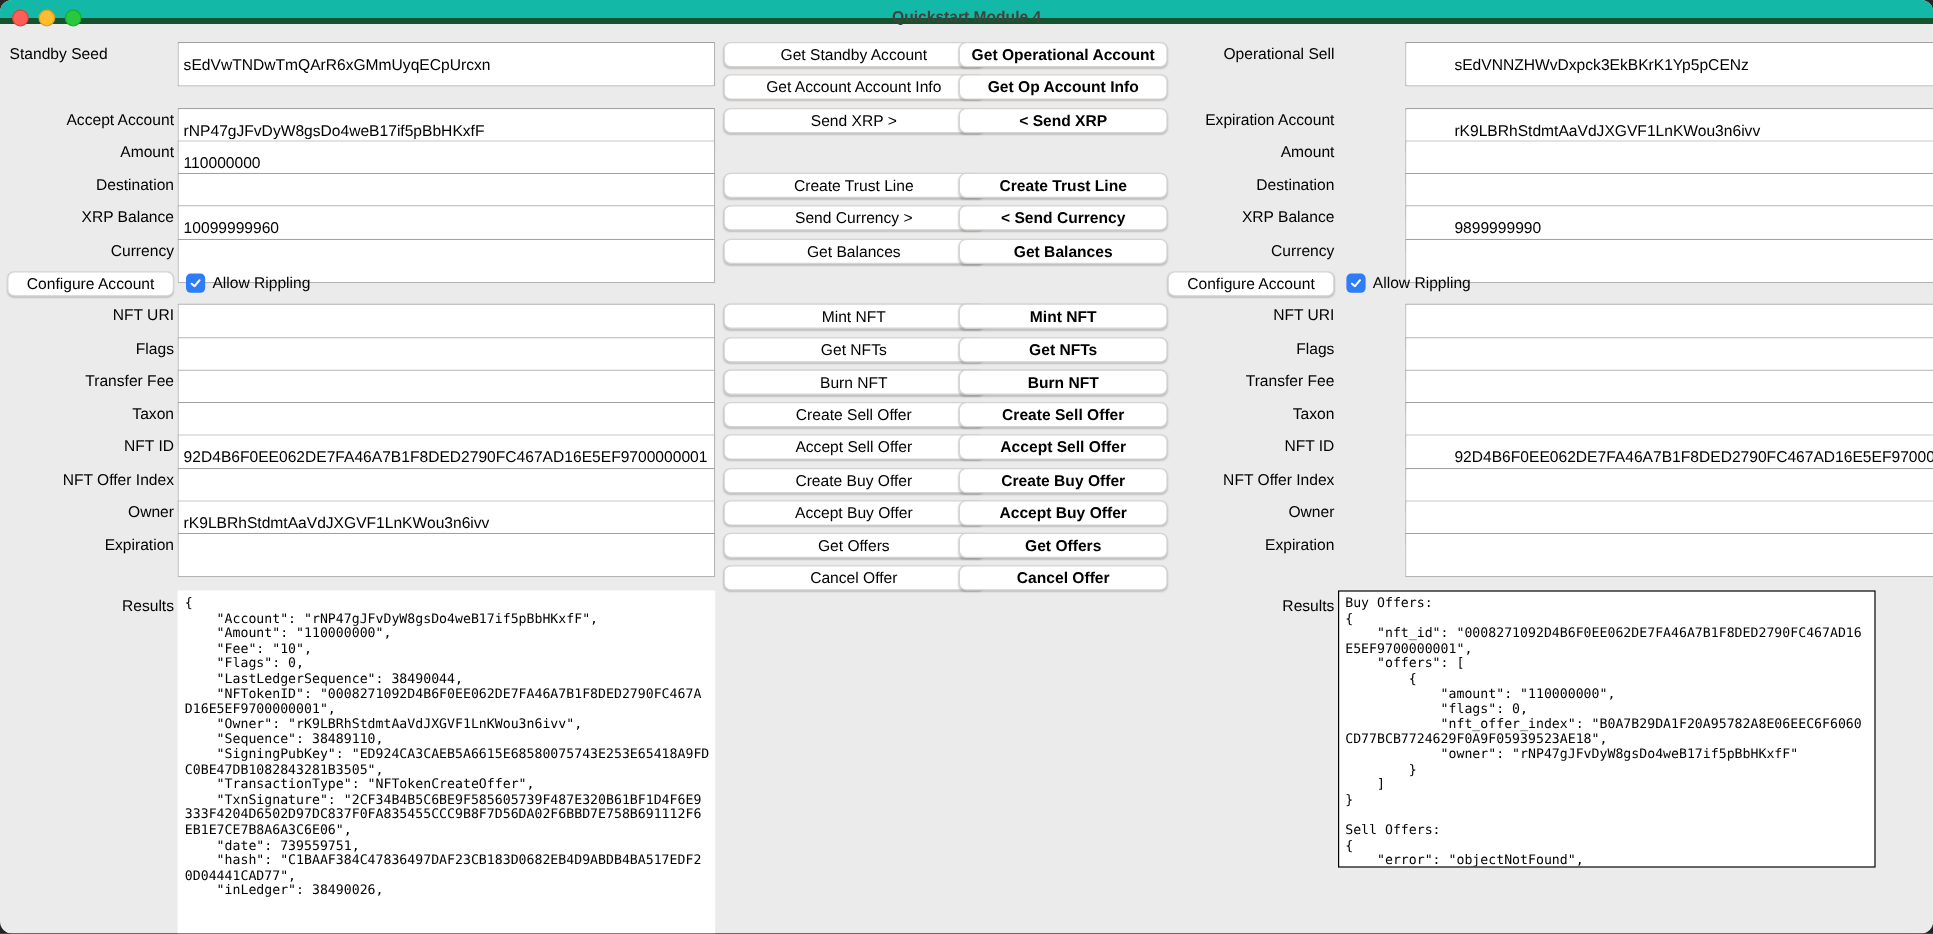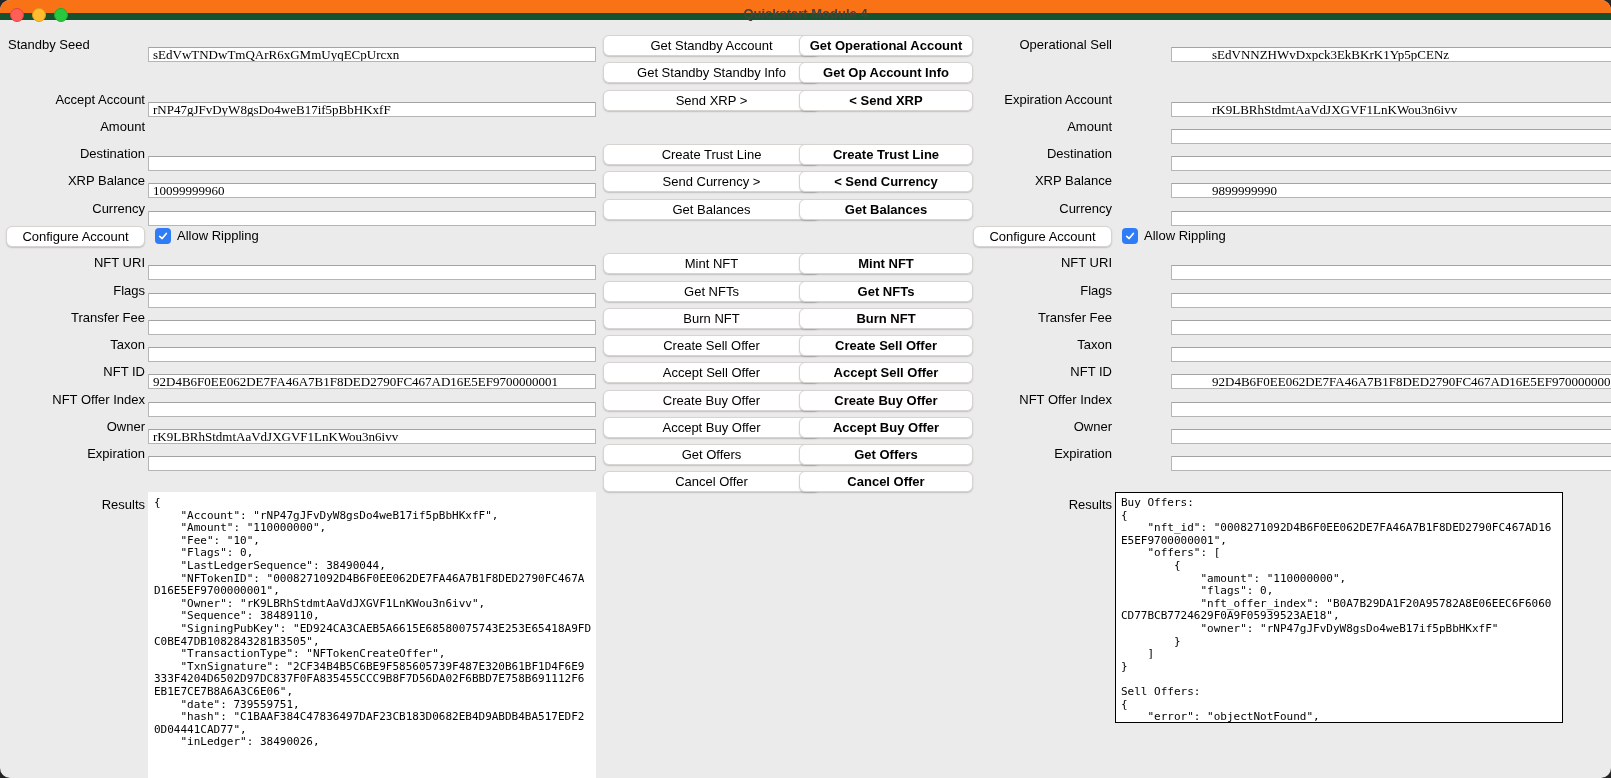--- a/index.html
+++ b/index.html
@@ -1,30 +1,30 @@
 <!DOCTYPE html>
 <html><head>
 <meta charset="utf-8">
 <style>
   html,body{margin:0;padding:0;background:#2b2b2b;font-family:"Liberation Sans",sans-serif;}
   .window{position:relative;width:1611px;height:778px;background:#ebebeb;border-radius:10px;overflow:hidden;margin:0 auto;box-shadow:0 10px 40px rgba(0,0,0,.5);}
   
-  .titlebar{position:absolute;left:0;top:0;width:100%;height:20px;background:#f97316;border-bottom:7px solid #14532d;box-sizing:border-box;}
+  .titlebar{position:absolute;left:0;top:0;width:100%;height:20px;background:#14b8a6;border-bottom:5px solid #14532d;box-sizing:border-box;}
   .traffic{position:absolute;left:10px;top:8px;display:flex;gap:8px;}
   .tl{width:12px;height:12px;border-radius:50%;display:inline-block;}
   .tl.red{background:#ff5f57;border:0.5px solid #e0443e;}
   .tl.yellow{background:#febc2e;border:0.5px solid #d9a123;}
   .tl.green{background:#28c840;border:0.5px solid #1dad2b;}
   .wtitle{position:absolute;left:0;right:0;top:0;height:28px;line-height:28px;text-align:center;font-size:13px;font-weight:bold;color:#45413d;}
   
   .row{position:absolute;left:0;width:1611px;height:21px;}
   .lbl{position:absolute;left:6px;width:139px;text-align:right;font-size:13px;line-height:20px;color:#000;white-space:nowrap;}
   .lbl.first{text-align:left;left:8px;}
   .lbl.rlbl{left:945px;width:167px;text-align:right;}
-  .inp{position:absolute;top:0;height:15px;box-sizing:border-box;background:#fff;border:1px solid #b5b5b5;border-top-color:#a3a3a3;border-radius:1px;font-family:Liberation Serif, serif;font-size:13px;color:#000;padding:0 4px;outline:none;margin-top:12px;}
+  .inp{position:absolute;top:0;height:37px;box-sizing:border-box;background:#fff;border:1px solid #b5b5b5;border-top-color:#a3a3a3;border-radius:1px;font-family:Liberation Sans, sans-serif;font-size:13px;color:#000;padding:0 4px;outline:none;}
   .inp.left{left:148px;width:448px;}
   .inp.right{left:1171px;width:490px;padding-left:40px;}
   .btn{position:absolute;top:0;height:21px;box-sizing:border-box;background:#fff;border:0.5px solid #d6d3d0;border-radius:6px;font-family:"Liberation Sans",sans-serif;font-size:13px;color:#000;box-shadow:0 1px 1.5px rgba(0,0,0,.18);cursor:default;padding:0;}
   .btn.a{left:603px;width:217px;}
   .btn.b{left:799px;width:174px;font-weight:bold;}
   .btn.cfgL{left:6px;width:139px;}
   .btn.cfgR{left:973px;width:139px;}
   
   .chkwrap{position:absolute;top:1px;display:flex;align-items:center;gap:6px;}
   .chkwrap.L{left:155px;} .chkwrap.R{left:1122px;}
@@ -56,35 +56,36 @@
   <div class="row" style="top:35px">
     <span class="lbl first">Standby Seed</span>
     <input class="inp left" value="sEdVwTNDwTmQArR6xGMmUyqECpUrcxn" style="">
     <button class="btn a">Get Standby Account</button>
     <button class="btn b">Get Operational Account</button>
     <span class="lbl rlbl">Operational Sell</span>
     <input class="inp right" value="sEdVNNZHWvDxpck3EkBKrK1Yp5pCENz" style="">
   </div>
 
   <div class="row" style="top:62px">
-    <button class="btn a">Get Standby Standby Info</button>
+    <button class="btn a">Get Account Account Info</button>
     <button class="btn b">Get Op Account Info</button>
   </div>
 
   <div class="row" style="top:90px">
     <span class="lbl">Accept Account</span>
     <input class="inp left" value="rNP47gJFvDyW8gsDo4weB17if5pBbHKxfF" style="">
     <button class="btn a">Send XRP &gt;</button>
     <button class="btn b">&lt; Send XRP</button>
     <span class="lbl rlbl">Expiration Account</span>
     <input class="inp right" value="rK9LBRhStdmtAaVdJXGVF1LnKWou3n6ivv" style="">
   </div>
 
   <div class="row" style="top:117px">
     <span class="lbl">Amount</span>
+    <input class="inp left" value="110000000" style="">
     <span class="lbl rlbl">Amount</span>
     <input class="inp right" value="" style="">
   </div>
 
   <div class="row" style="top:144px">
     <span class="lbl">Destination</span>
     <input class="inp left" value="" style="">
     <button class="btn a">Create Trust Line</button>
     <button class="btn b">Create Trust Line</button>
     <span class="lbl rlbl">Destination</span>

